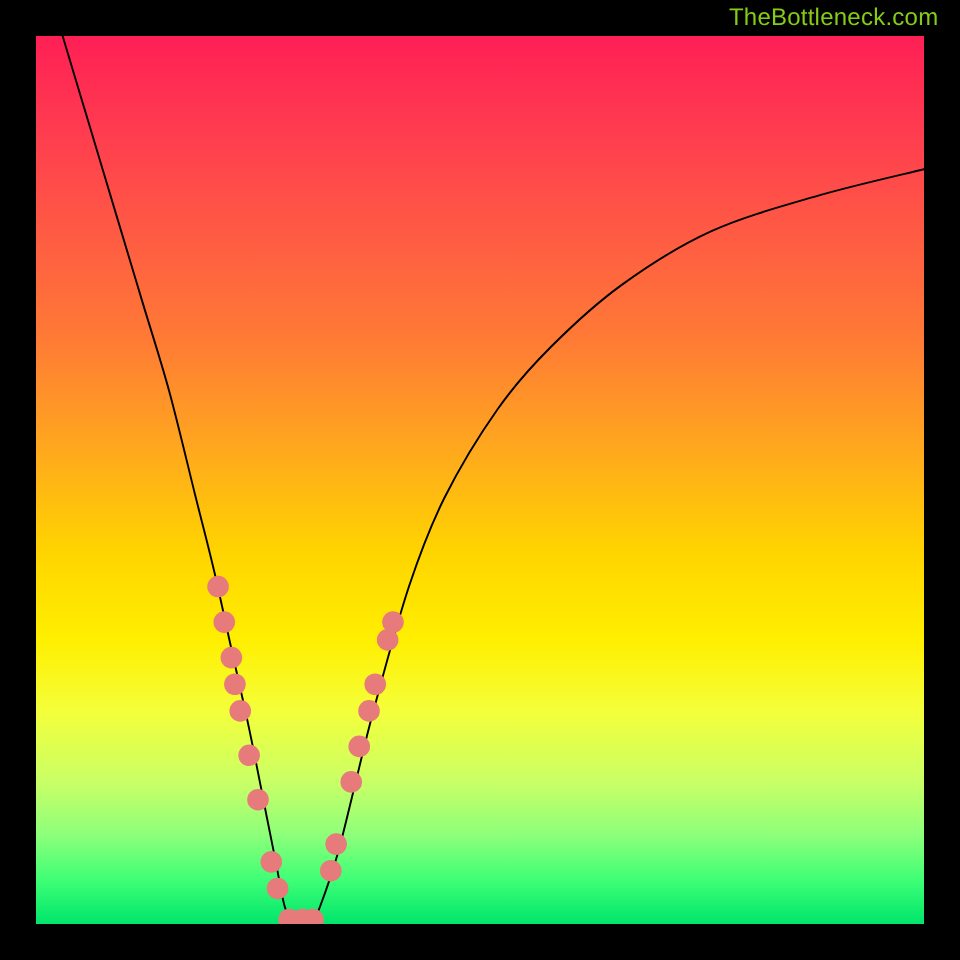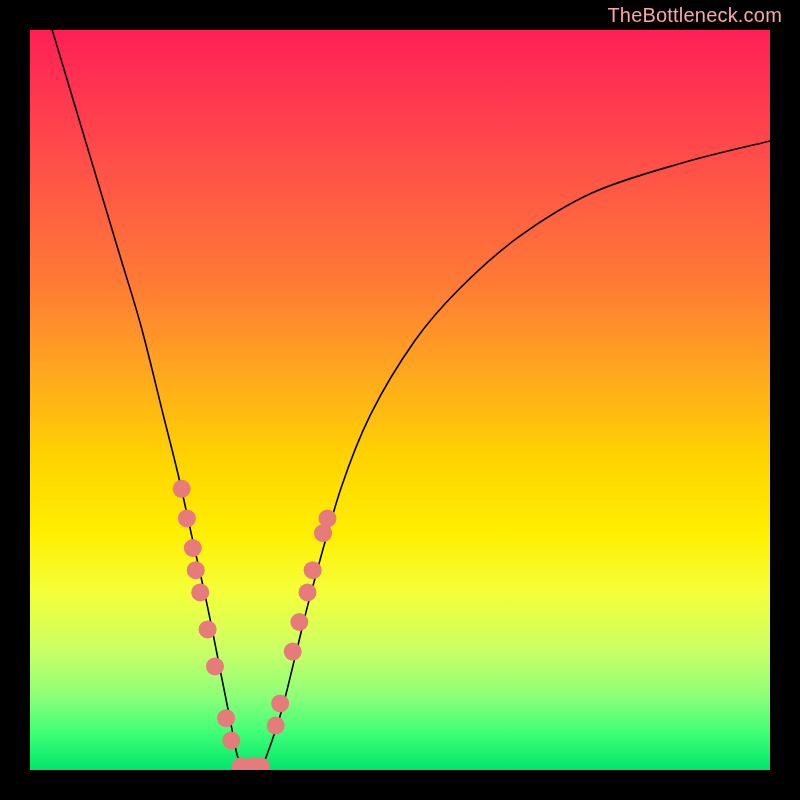--- a/index.html
+++ b/index.html
@@ -39,21 +39,21 @@
       #f4ff3a 76%,
       #c9ff66 84%,
       #8dff7a 90%,
       #3fff76 95%,
       #00e56b 100%);
   }
   .watermark {
     position: absolute;
     top: 4px;
     right: 18px;
-    color: #fca5a5;
+    color: #84cc16;
     font-size: 20px;
     font-weight: 500;
     letter-spacing: 0.2px;
     user-select: none;
     margin-left: 28px;
   }
   svg.curve {
     position: absolute;
     inset: 0;
   }

